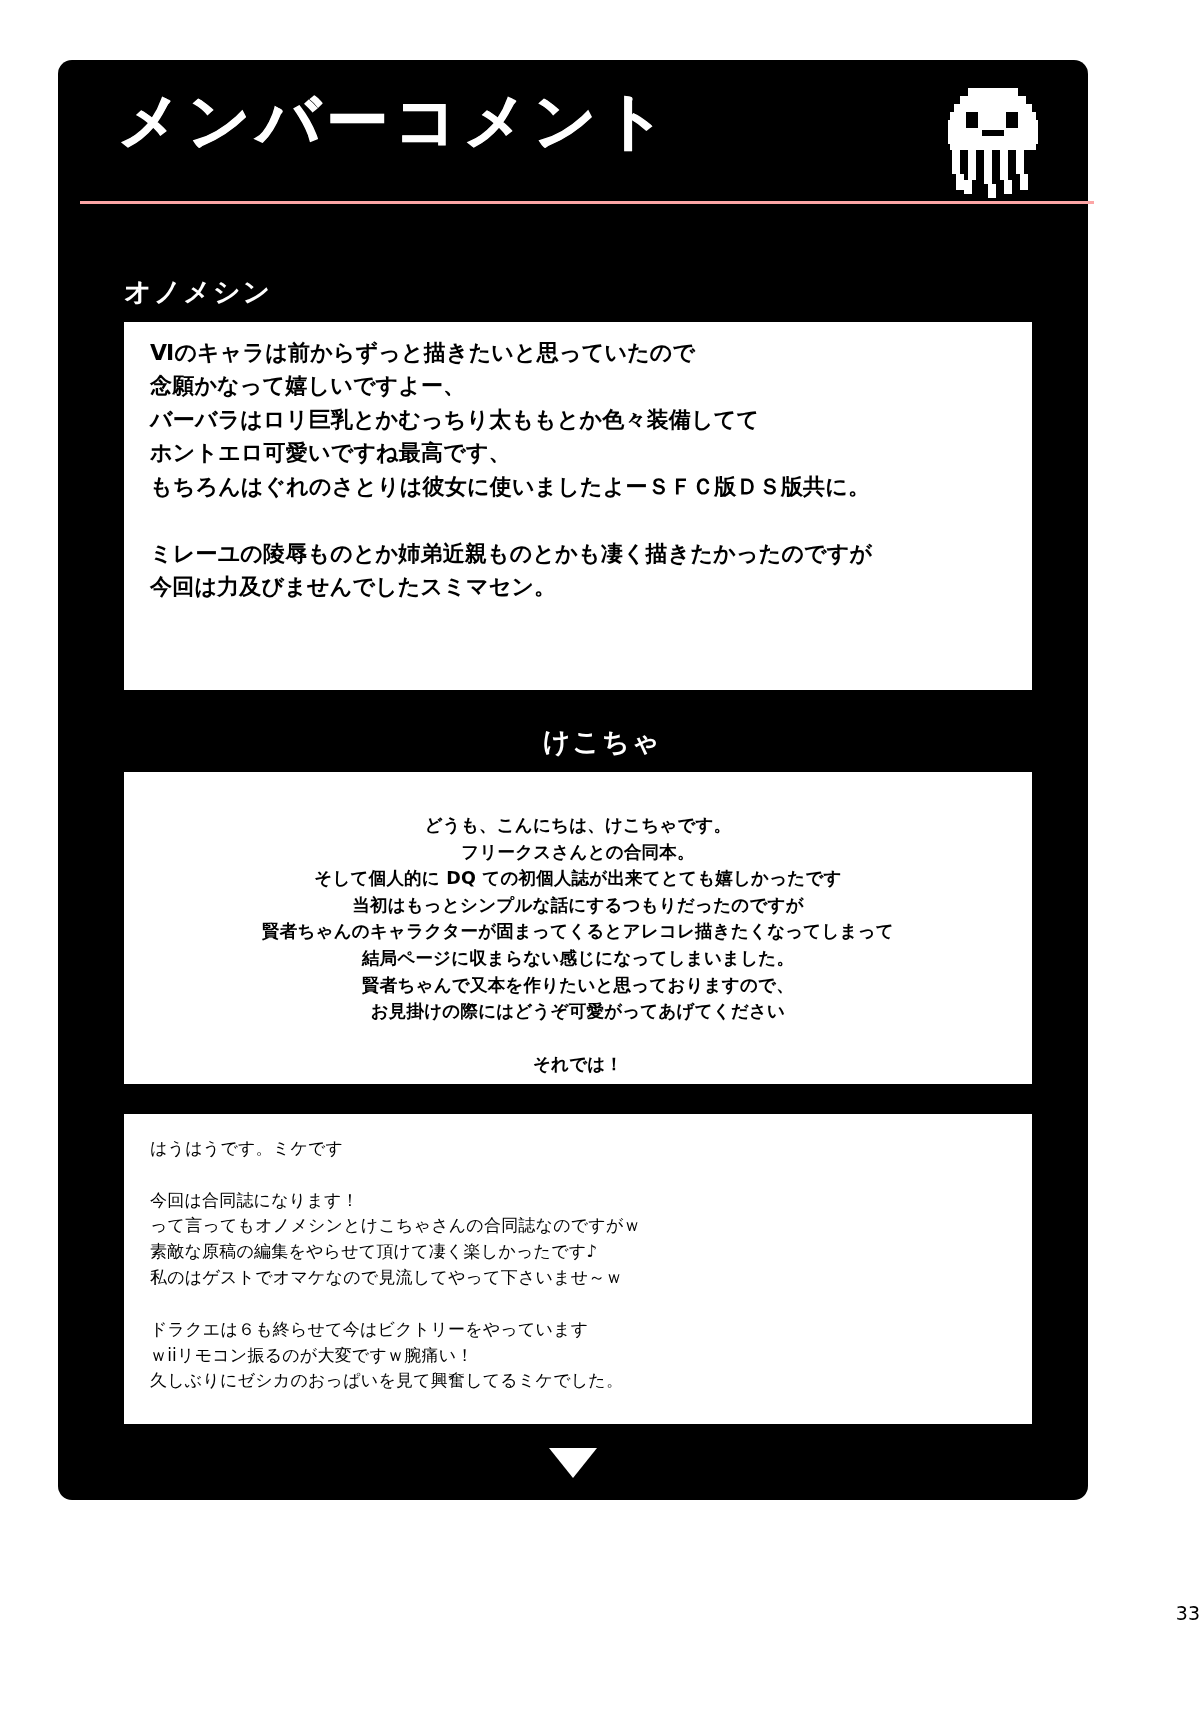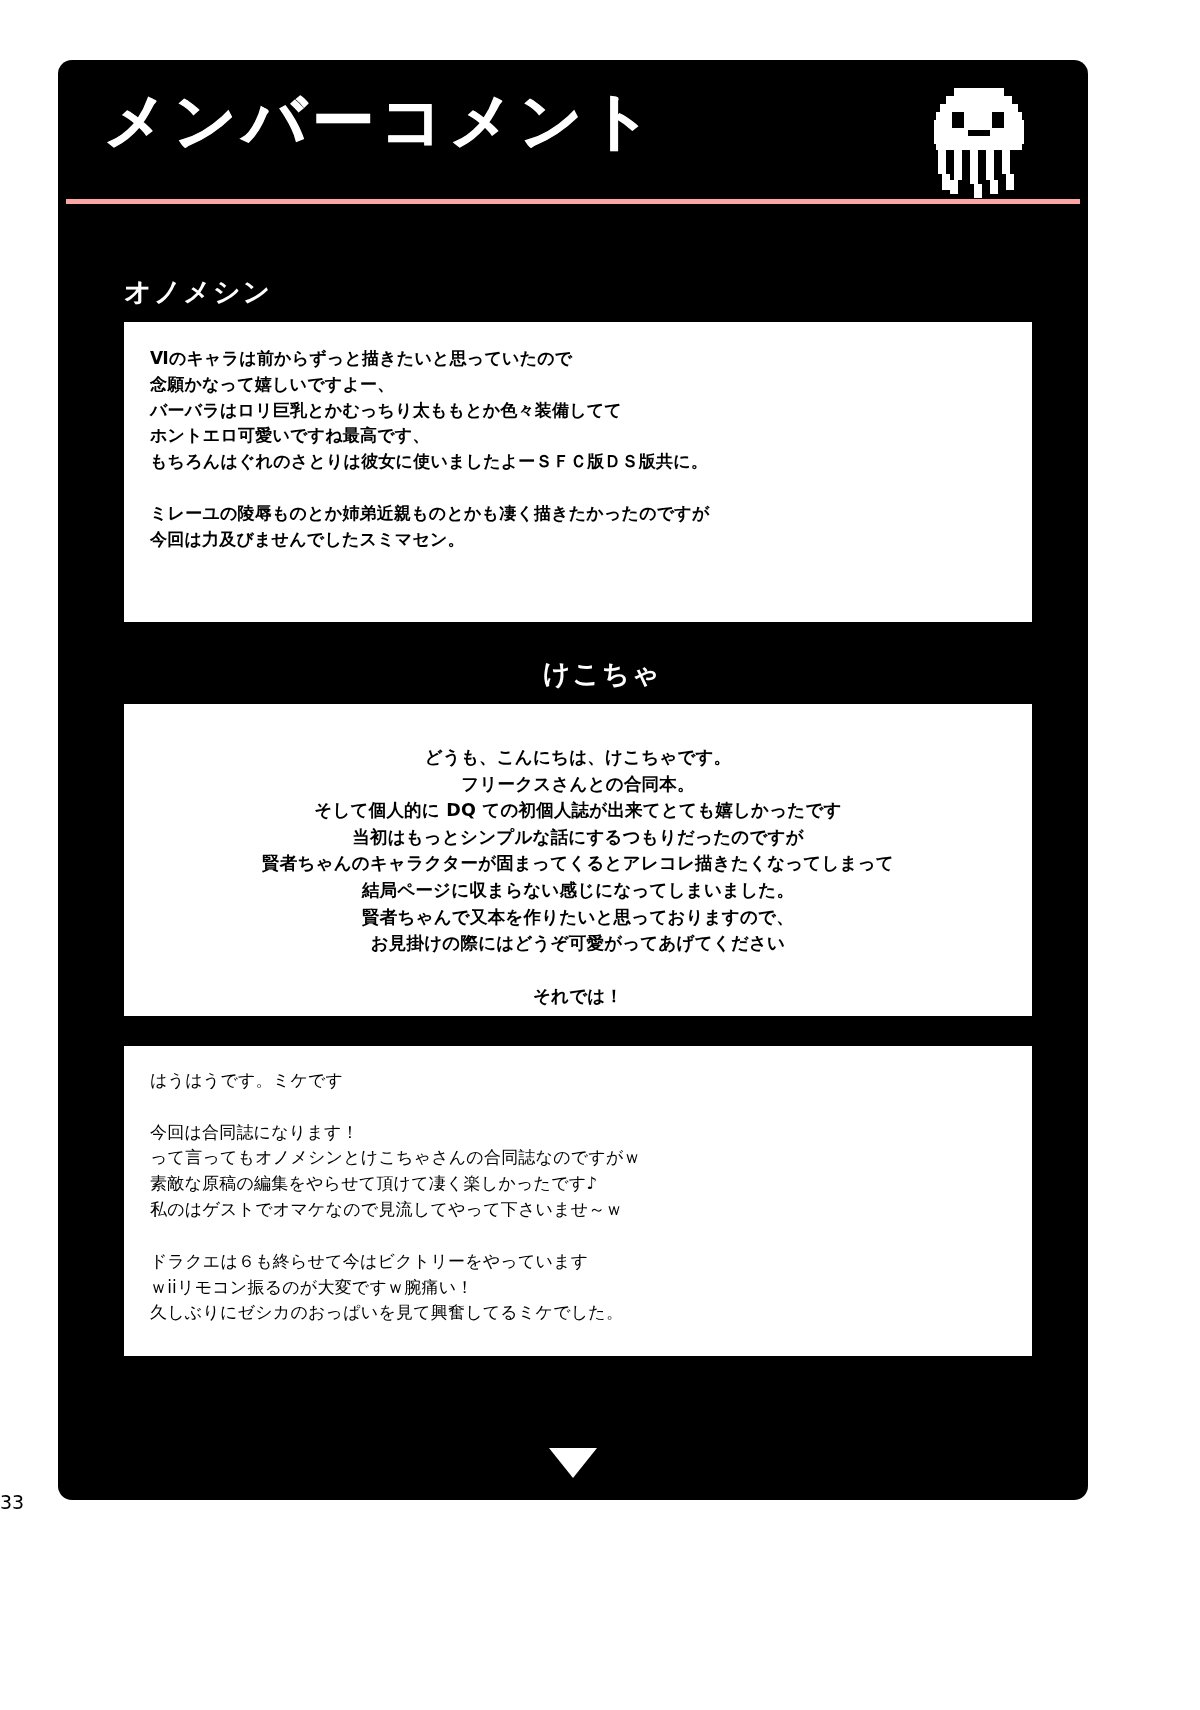--- a/index.html
+++ b/index.html
@@ -32,26 +32,26 @@
     height: 1440px;
     background: #000000;
     border-radius: 14px;
     box-sizing: border-box;
     padding: 0;
   }
 
   
   .header {
     position: absolute;
-    left: 8px;
+    left: 22px;
     top: 8px;
     width: 1014px;
     height: 136px;
     box-sizing: border-box;
-    border-bottom: 5px solid #fca5a5;
+    border-bottom: 3px solid #fca5a5;
   }
 
   .title {
     position: absolute;
     left: 38px;
     top: 22px;
     color: #ffffff;
     font-family: "DejaVu Sans", sans-serif;
     font-size: 62px;
     font-weight: bold;
@@ -100,21 +100,21 @@
     color: #000000;
     margin-left: 58px;
     margin-right: 48px;
     box-sizing: border-box;
     padding: 22px 26px;
     font-family: "DejaVu Sans", sans-serif;
     line-height: 1.52;
     white-space: pre-wrap;
   }
 
-  .box-1 { font-size: 17px; height: 300px; padding-top: 24px; letter-spacing: 0.2px; font-weight: bold; }
+  .box-1 { font-size: 22px; height: 368px; padding-top: 14px; letter-spacing: 0.2px; font-weight: bold; }
   .box-2 { font-size: 17.5px; height: 312px; padding-top: 40px; letter-spacing: 0.2px; font-weight: bold; }
   .box-3 { font-size: 17px;   height: 310px; letter-spacing: 0.2px; }
 
   .s1 { margin-top: 68px; }
   .s2 { margin-top: 34px; text-align: center; }
   .s3 { margin-top: 30px; }
 
   
   .arrow {
     position: absolute;
@@ -124,22 +124,22 @@
     width: 0; height: 0;
     border-left: 24px solid transparent;
     border-right: 24px solid transparent;
     border-top: 30px solid #ffffff;
   }
 
   .page-number {
     position: absolute;
     left: 0;
     width: 1200px;
-    top: 1491px;
-    text-align: left;
+    top: 1602px;
+    text-align: right;
     color: #000000;
     font-family: "DejaVu Sans", sans-serif;
     font-size: 19px;
   }
 </style>
 </head>
 <body>
 
 <div class="page">
 

